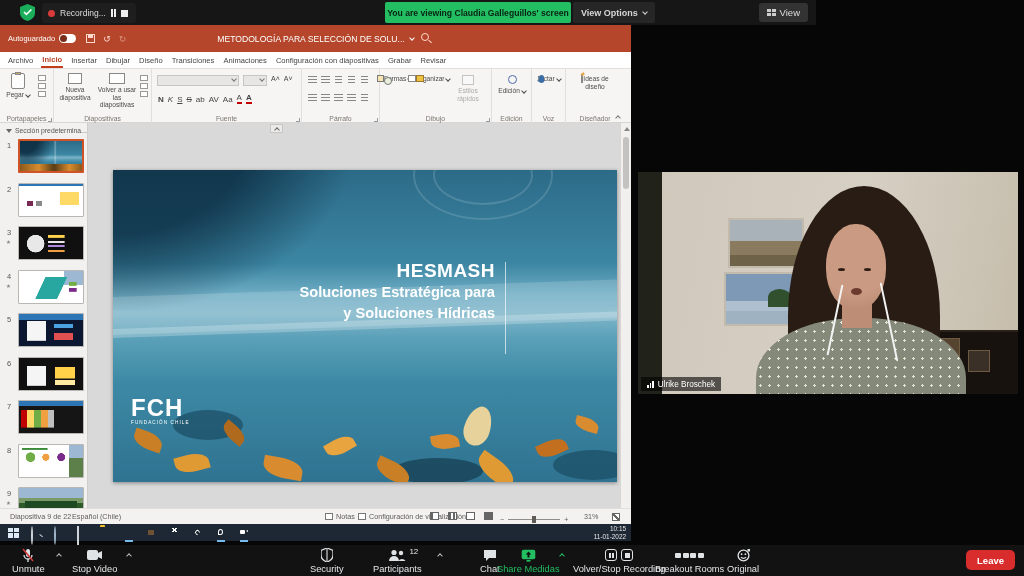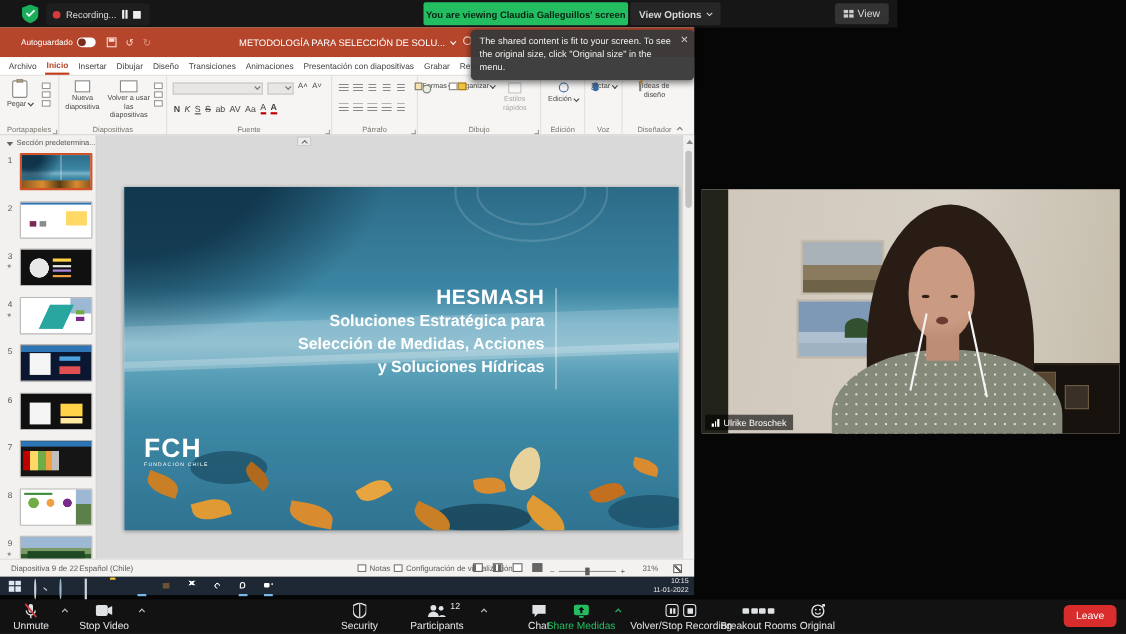--- a/index.html
+++ b/index.html
@@ -20,21 +20,21 @@
   .chev.up{transform:rotate(-135deg);margin-top:2px}
   .viewbtn{position:absolute;right:8px;top:3px;height:19px;background:#333;border-radius:3px;color:#ddd;font-size:9.5px;display:flex;align-items:center;gap:4px;padding:0 8px}
   .gridico{display:inline-grid;grid-template-columns:4px 4px;grid-gap:1px}
   .gridico i{display:block;width:4px;height:3px;background:#ccc}
   
   .tooltip{position:absolute;left:428px;top:27px;width:203px;height:46px;background:rgba(58,58,58,.97);border-radius:4px;z-index:60;color:#f1f1f1;font-size:8.4px;line-height:1.4;padding:5px 18px 5px 8px;box-shadow:0 2px 6px rgba(0,0,0,.5)}
   .tooltip .close{position:absolute;right:5px;top:3px;font-size:9px;color:#ccc;cursor:pointer}
   
   .ppt{position:absolute;left:0;top:25px;width:631px;height:499px;background:#f6f5f4;z-index:5}
   .ptitle{position:absolute;left:0;top:0;width:631px;height:27px;background:#b5462b;display:flex;align-items:center;color:#fff}
-  .autosave{display:flex;align-items:flex-end;gap:4px;margin-left:19px}
+  .autosave{display:flex;align-items:flex-end;gap:4px;margin-left:8px}
   .autosave .lbl{font-size:7.5px}
   .toggle{width:17px;height:9px;background:#fff;border-radius:5px;position:relative}
   .toggle i{position:absolute;left:1px;top:1px;width:7px;height:7px;border-radius:50%;background:#7a2d1a}
   .tbico{font-size:9px;color:#ffd9cd;margin-left:8px}
   .saveico{width:9px;height:9px;border:1px solid #ffd9cd;margin-left:10px;position:relative}
   .saveico i{position:absolute;left:1px;top:0;width:5px;height:3px;background:#ffd9cd}
   .ptitle-text{position:absolute;left:0;right:0;top:0;height:27px;display:flex;align-items:center;justify-content:center;gap:5px;font-size:8.6px;pointer-events:none}
   .mag{position:absolute;left:421px;top:8px;width:8px;height:8px;border:1.2px solid #ffd9cd;border-radius:50%}
   .mag i{position:absolute;left:6px;top:7px;width:4px;height:1.2px;background:#ffd9cd;transform:rotate(40deg)}
   .ptabs{position:absolute;left:0;top:27px;width:631px;height:17px;background:#fff;display:flex;align-items:center;gap:7px;padding:0 7px;font-size:7.6px;color:#444;border-bottom:1px solid #e1dfdd}
@@ -174,21 +174,21 @@
   .v-tag{position:absolute;left:3px;bottom:3px;height:14px;background:rgba(0,0,0,.6);display:flex;align-items:center;gap:4px;padding:0 6px;color:#fff;font-size:8.2px}
   .sig{display:flex;align-items:flex-end;gap:1px}
   .sig i{display:block;width:1.6px;background:#fff}
   
   .ztoolbar{position:absolute;left:0;top:545px;width:1024px;height:31px;background:#121212;z-index:40}
   .zitem{position:absolute;top:3px;display:flex;flex-direction:column;align-items:center;gap:2px;color:#e3e5e8;font-size:9.3px;white-space:nowrap}
   .zitem .ic{height:14px;display:flex;align-items:center;justify-content:center}
   .zcaret{position:absolute;top:7px;color:#bdbdbd}
   .green{color:#23be62}
   .badge{position:absolute;top:-1px;right:-12px;font-size:8px;color:#e3e5e8}
-  .leave{position:absolute;right:9px;top:5px;height:20px;background:#d92d2d;border-radius:5px;color:#fff;font-size:9.5px;font-weight:normal;display:flex;align-items:center;padding:0 11px}
+  .leave{position:absolute;right:9px;top:5px;height:20px;background:#d92d2d;border-radius:5px;color:#fff;font-size:9.5px;font-weight:bold;display:flex;align-items:center;padding:0 11px}
   .recpair{display:flex;gap:4px}
   .recpair i{width:12px;height:12px;border:1.4px solid #dfe3e6;border-radius:3px;position:relative;display:block}
   .recpair .pp:before{content:"";position:absolute;left:2.5px;top:2.5px;width:1.8px;height:5px;background:#dfe3e6}
   .recpair .pp:after{content:"";position:absolute;left:6px;top:2.5px;width:1.8px;height:5px;background:#dfe3e6}
   .recpair .st:before{content:"";position:absolute;left:3px;top:3px;width:4.5px;height:4.5px;background:#dfe3e6}
   .bro{display:grid;grid-template-columns:6px 6px;grid-gap:1.5px}
   .bro i{width:6px;height:5px;background:#dfe3e6;border-radius:1px}
 </style>
 </head>
 <body>
@@ -250,21 +250,21 @@
     </div>
 
     <div class="ptabs">
       <span class="ptab">Archivo</span>
       <span class="ptab active">Inicio</span>
       <span class="ptab">Insertar</span>
       <span class="ptab">Dibujar</span>
       <span class="ptab">Diseño</span>
       <span class="ptab">Transiciones</span>
       <span class="ptab">Animaciones</span>
-      <span class="ptab">Presentación con diapositivas</span>
+      <span class="ptab">Configuración con diapositivas</span>
       <span class="ptab">Grabar</span>
       <span class="ptab">Revisar</span>
     </div>
 
     <div class="ribbon">
       <div class="rgroup" style="width:54px">
         <div class="rbtn" style="left:4px;top:4px;width:28px">
           <span class="rico clip">
               <i></i>
             </span>
@@ -431,21 +431,20 @@
           <div class="leaf" style="left:212px;top:268px;width:30px;height:16px;background:#e8a43f;transform:rotate(-30deg)"></div>
           <div class="leaf" style="left:262px;top:292px;width:36px;height:18px;background:#c97f26;transform:rotate(25deg)"></div>
           <div class="leaf" style="left:318px;top:264px;width:28px;height:15px;background:#d98b2f;transform:rotate(-10deg)"></div>
           <div class="leaf" style="left:352px;top:236px;width:26px;height:40px;background:#e6d29a;transform:rotate(18deg);border-radius:50% 50% 50% 50%/60% 60% 40% 40%"></div>
           <div class="leaf" style="left:362px;top:290px;width:42px;height:20px;background:#e09a33;transform:rotate(35deg)"></div>
           <div class="leaf" style="left:424px;top:270px;width:30px;height:16px;background:#c2701f;transform:rotate(-25deg)"></div>
           <div class="leaf" style="left:462px;top:248px;width:24px;height:13px;background:#d98b2f;transform:rotate(15deg)"></div>
           <div class="sl-text">
             <div class="sl-title">HESMASH</div>
             <div class="sl-line">Soluciones Estratégica para</div>
-            <div class="sl-line">Selección de Medidas, Acciones</div>
             <div class="sl-line">y Soluciones Hídricas</div>
           </div>
           <div class="sl-div"></div>
           <div class="fch">
             <div class="big">FCH</div>
             <div class="sub">FUNDACIÓN CHILE</div>
           </div>
         </div>
       </div>
 
@@ -496,24 +495,20 @@
     <span class="tico"><span class="mail"><i></i></span></span>
     <span class="tico"><span class="wapp"><i></i></span></span>
     <span class="tico"><span class="pptk"><i></i></span><span class="tundr"></span></span>
     <span class="tico"><span class="zmk"><i></i><u></u></span><span class="tundr"></span></span>
     <span class="clock">
       <div>10:15</div>
       <div>11-01-2022</div>
     </span>
   </div>
 
-  <div class="tooltip">
-    <span>The shared content is fit to your screen. To see the original size, click "Original size" in the menu.</span>
-    <span class="close">✕</span>
-  </div>
 
   <div class="video">
     <div class="v-strip"></div>
     <div class="v-photo1"></div>
     <div class="v-photo2">
         <span class="v-island"></span>
       </div>
     <div class="v-shelf">
       <span class="v-frame" style="left:22px;top:8px;width:26px;height:30px"></span>
       <span class="v-frame" style="left:57px;top:14px;width:20px;height:24px;background:#2e2620"></span>

